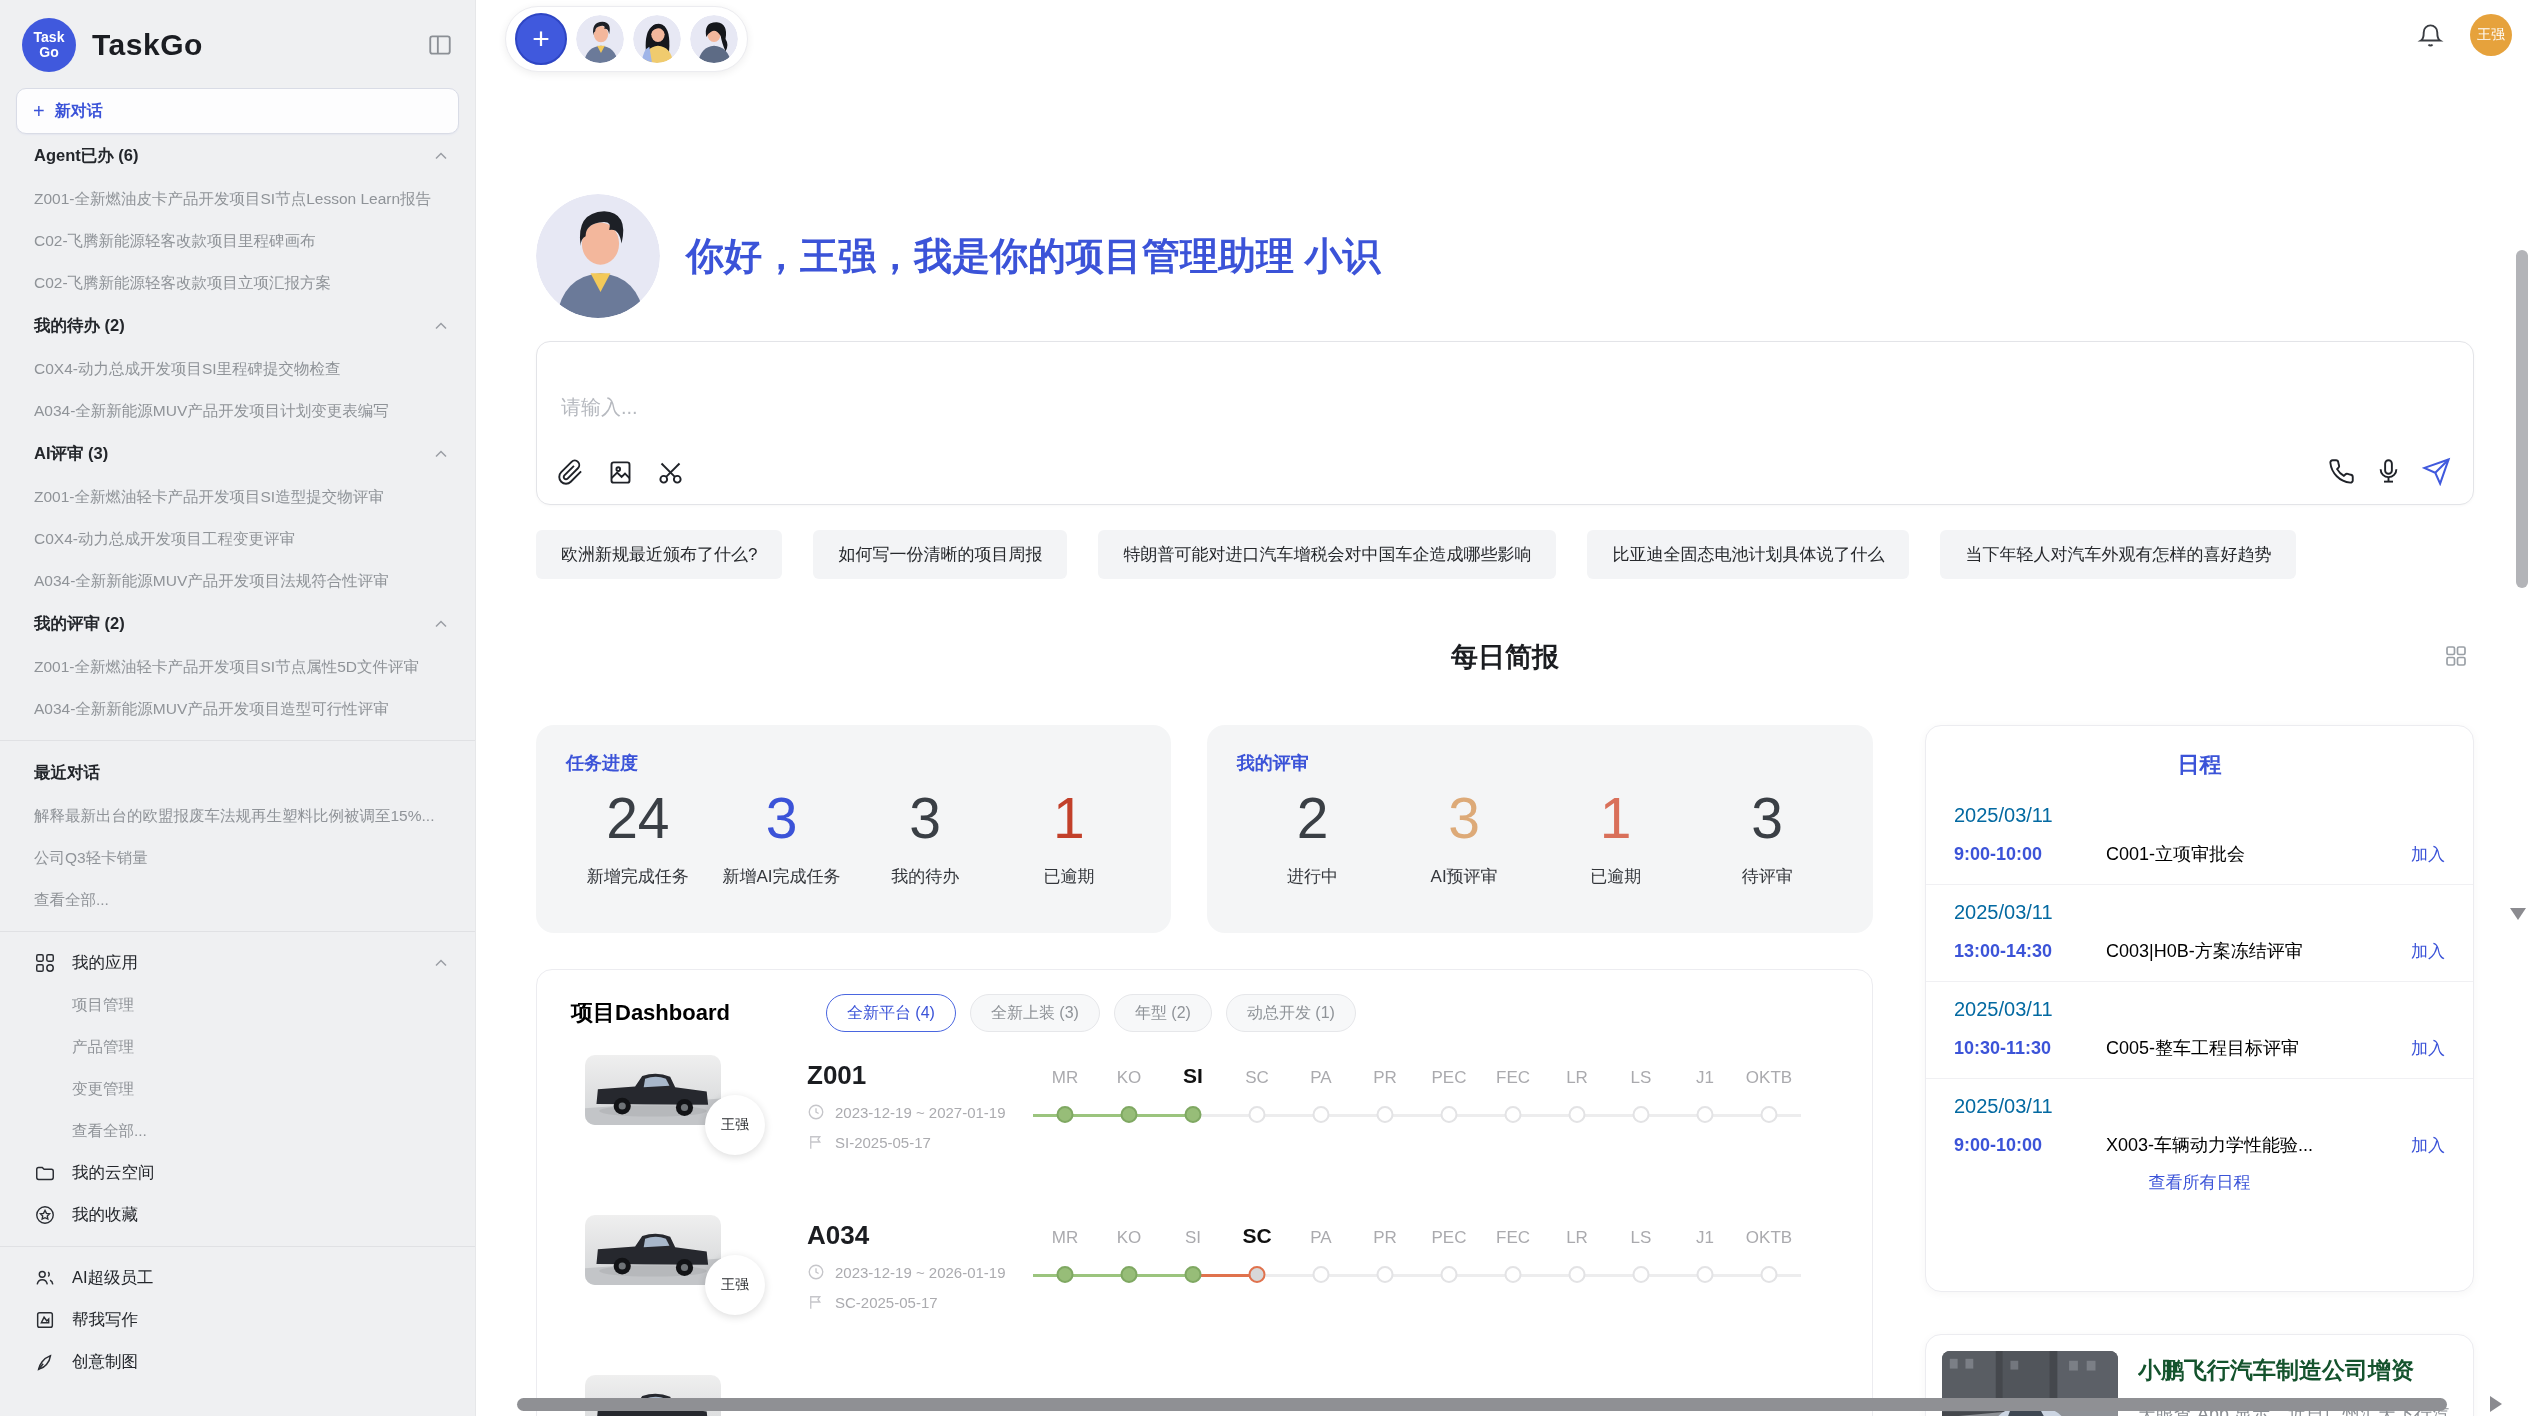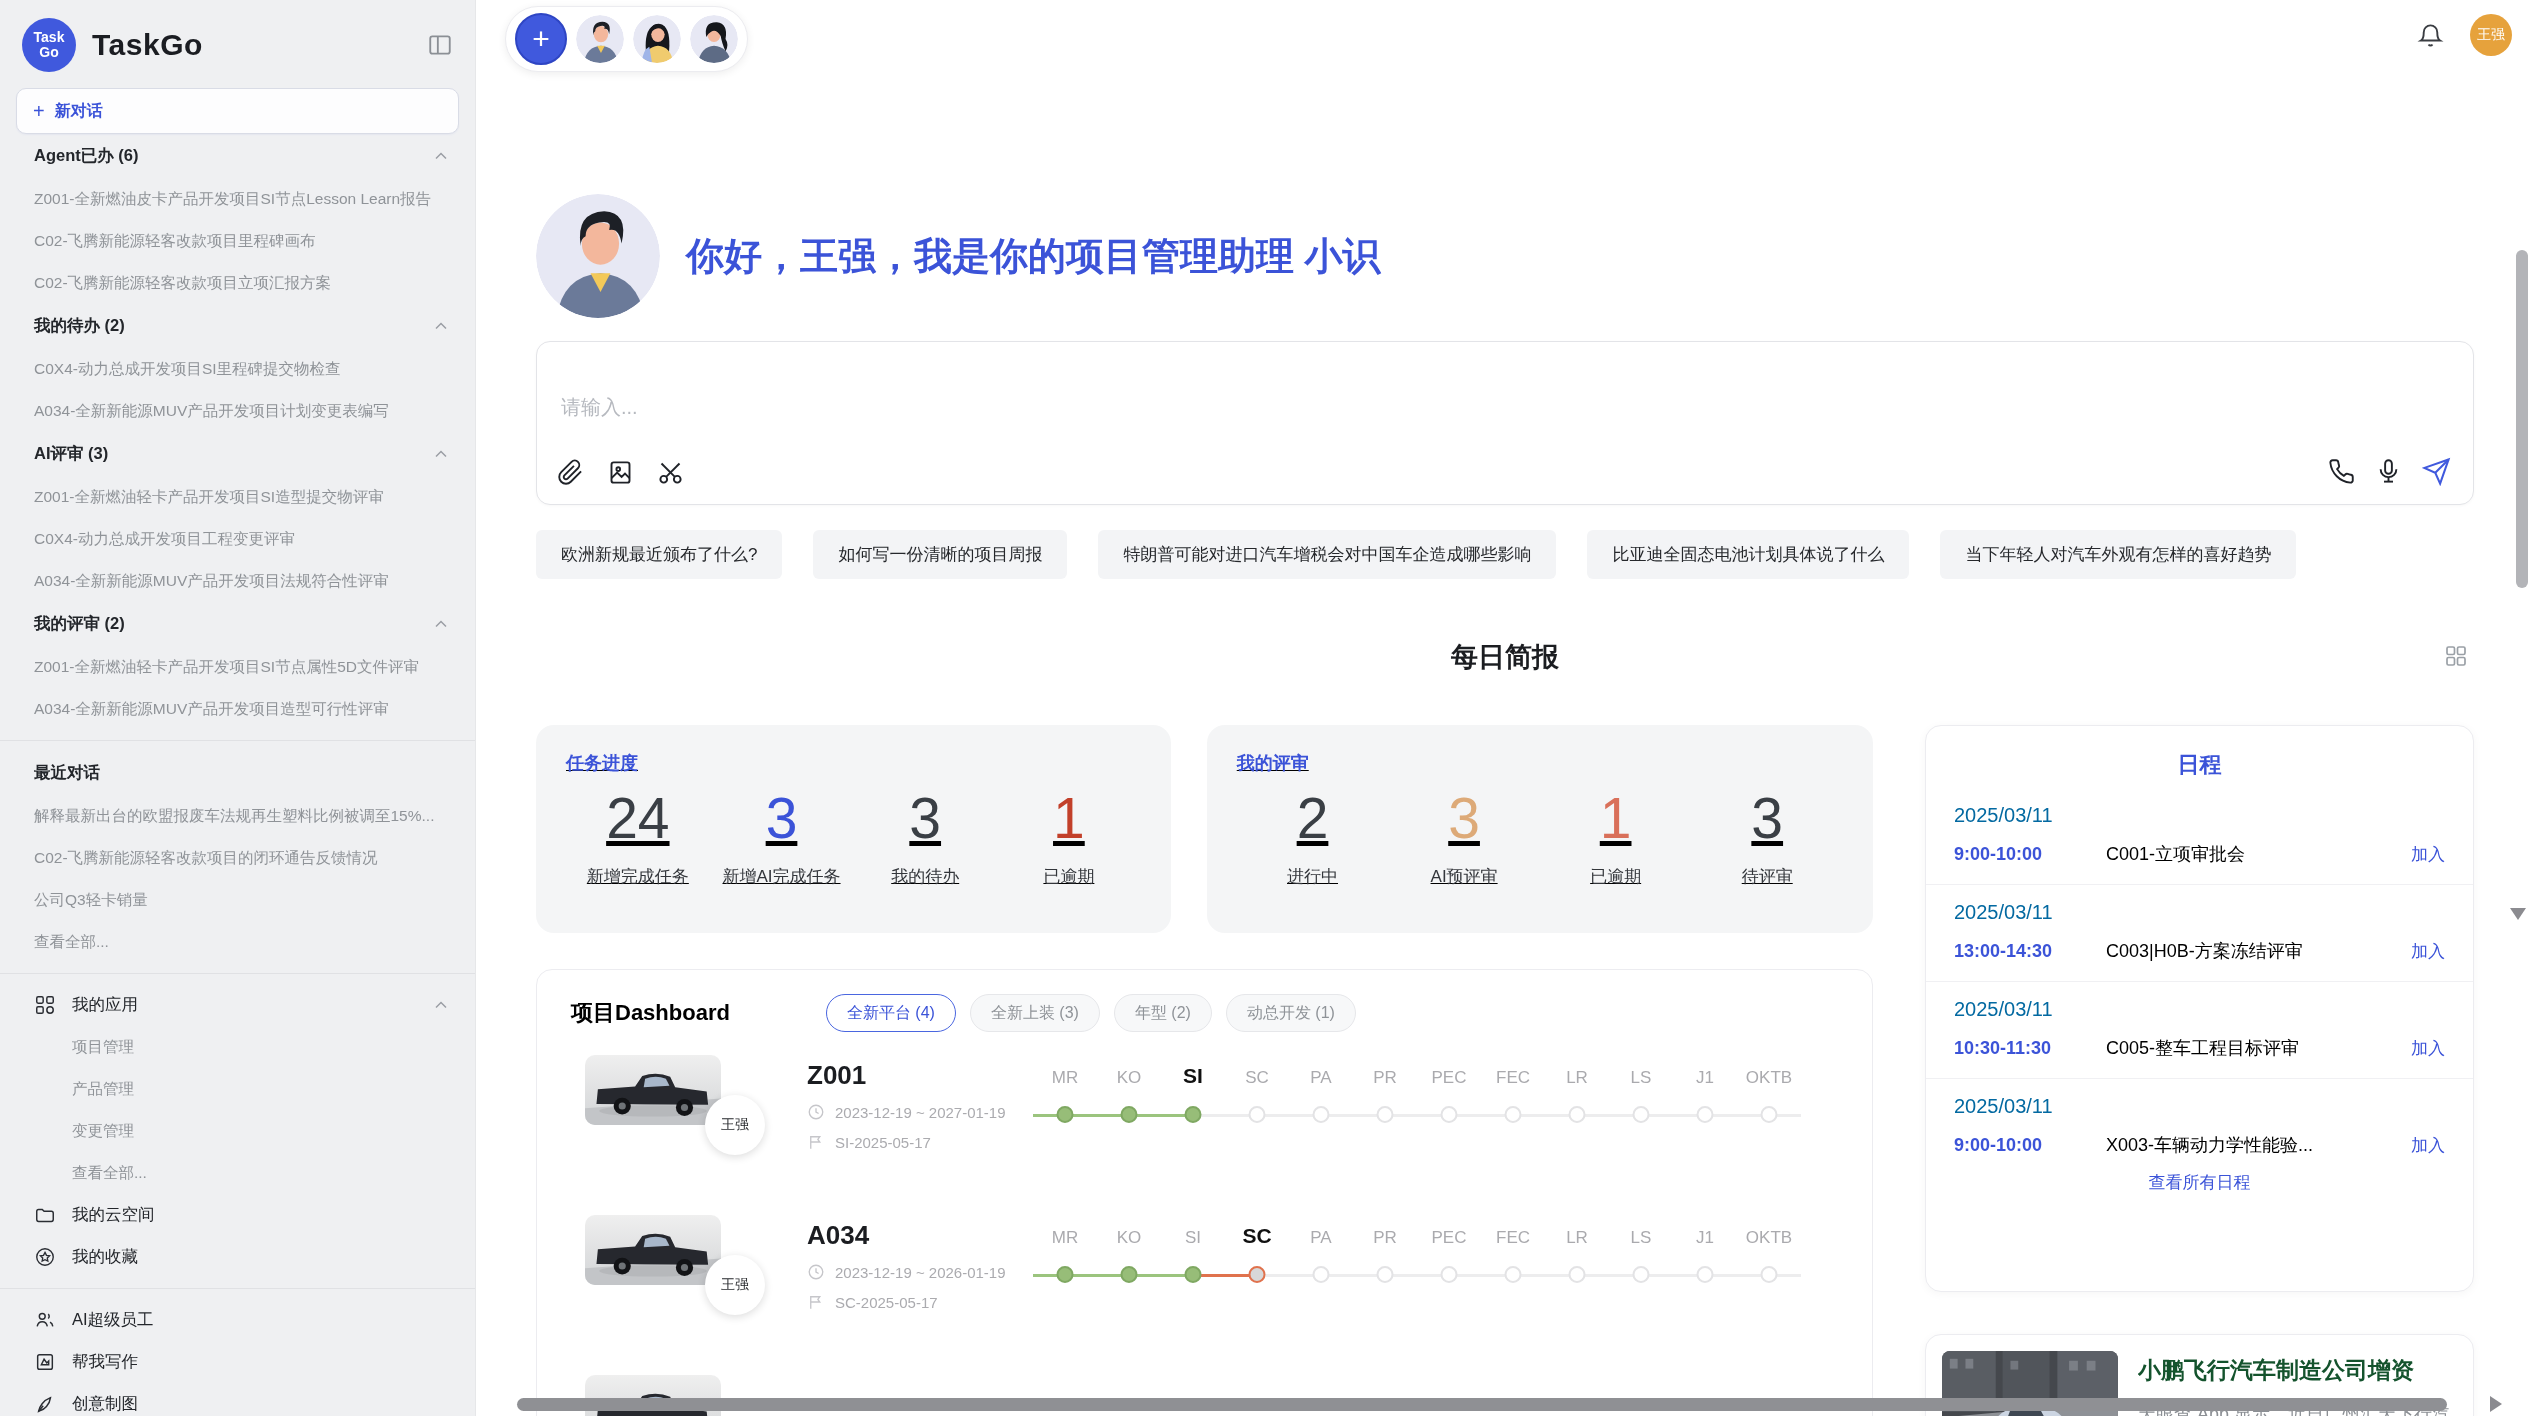--- a/index.html
+++ b/index.html
@@ -54,21 +54,21 @@
   
   .brief-head{position:absolute;left:60px;top:632px;width:1938px;height:50px;display:flex;align-items:center;justify-content:center;}
   .brief-title{font-size:27px;font-weight:700;color:#1b1d21;}
   .brief-grid{position:absolute;right:6px;top:12px;color:#9aa0a6;cursor:pointer;}
 
   
   .cols{position:absolute;left:60px;top:725px;width:1938px;display:flex;gap:52px;}
   .leftcol{width:1337px;}
   .rightcol{width:549px;}
 
-  .statrow{display:flex;gap:36px;text-decoration:underline;}
+  .statrow{display:flex;gap:36px;}
   .statcard{height:208px;background:#f4f5f6;border-radius:18px;padding:26px 30px 0 30px;}
   .statcard.c1{width:643px;} .statcard.c2{width:675px;}
   .statcard h4{margin:0;font-size:18px;font-weight:600;color:#3b53d8;}
   .stats{display:grid;grid-template-columns:repeat(4,1fr);margin-top:10px;}
   .stat{text-align:center;}
   .stat .num{font-size:57px;font-weight:500;line-height:66px;}
   .stat .lbl{font-size:17px;color:#33363b;margin-top:14px;}
 
   
   .dash{margin-top:36px;width:1337px;height:660px;background:#fff;border:1px solid #ececf0;border-radius:16px;padding:24px 0 0 0;}
@@ -189,21 +189,20 @@
             </svg>
           </span>
         </div>
         <div class="sb-item">Z001-全新燃油轻卡产品开发项目SI节点属性5D文件评审</div>
         <div class="sb-item">A034-全新新能源MUV产品开发项目造型可行性评审</div>
         <div class="sb-divider"></div>
         <div class="sb-header">
           <span>最近对话</span>
         </div>
         <div class="sb-item">解释最新出台的欧盟报废车法规再生塑料比例被调至15%...</div>
-        <div class="sb-item">C02-飞腾新能源轻客改款项目的闭环通告反馈情况</div>
         <div class="sb-item">公司Q3轻卡销量</div>
         <div class="sb-item">查看全部...</div>
         <div class="sb-divider"></div>
         <div class="sb-row">
           <span class="ric">
             <svg width="22" height="22" viewBox="0 0 24 24" fill="none" stroke="currentColor" stroke-width="1.6">
               <rect x="3" y="3" width="7" height="7" rx="1.5"></rect>
               <rect x="14" y="3" width="7" height="7" rx="1.5"></rect>
               <rect x="3" y="14" width="7" height="7" rx="1.5"></rect>
               <circle cx="17.5" cy="17.5" r="3.5"></circle>

